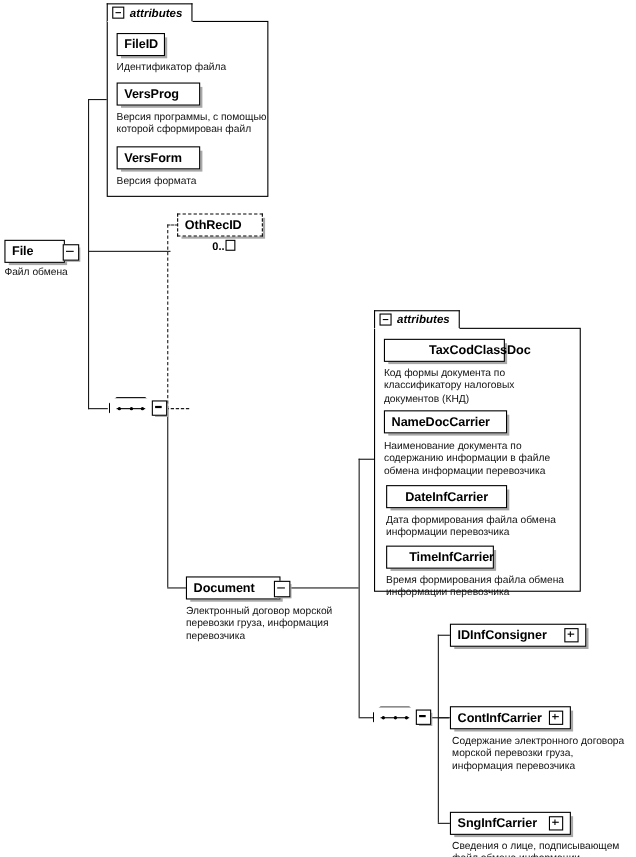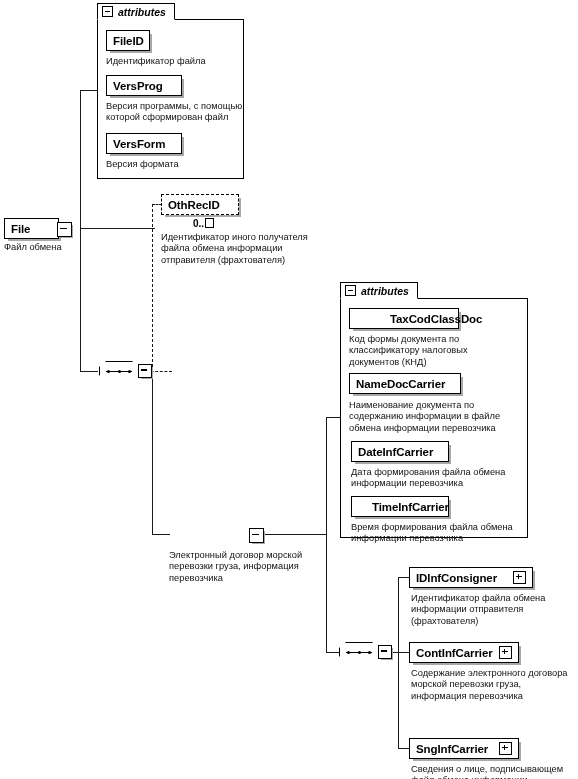--- a/index.html
+++ b/index.html
@@ -204,23 +204,20 @@
       </div>
     <div class="tgl"></div>
   </div>
 
   <div class="node dashed" style="left:161px;top:194px;width:78px;">
     <span class="nlabel">OthRecID</span>
   </div>
   <div class="card" style="left:193px;top:218px;">
     <span>0..</span><span class="inf"></span>
   </div>
-  <div class="cap" style="left:161px;top:232px;width:170px;">Идентификатор иного получателя
-файла обмена информации
-отправителя (фрахтователя)</div>
 
   <div class="attrtab" style="left:340px;top:282px;width:78px;">
     <span class="minibox"></span>
     <span>attributes</span>
   </div>
   <div class="attrbox" style="left:340px;top:298px;width:188px;height:240px;"></div>
 
   <div class="node" style="left:349px;top:308px;width:110px;padding-left:40px;">
     <span class="nlabel">TaxCodClassDoc</span>
   </div>
@@ -228,55 +225,55 @@
 классификатору налоговых
 документов (КНД)</div>
 
   <div class="node" style="left:349px;top:373px;width:112px;">
     <span class="nlabel">NameDocCarrier</span>
   </div>
   <div class="cap" style="left:349px;top:400px;width:180px;">Наименование документа по
 содержанию информации в файле
 обмена информации перевозчика</div>
 
-  <div class="node" style="left:351px;top:441px;width:98px;">
+  <div class="node" style="left:351px;top:441px;width:110px;text-align:center;">
     <span class="nlabel">DateInfCarrier</span>
   </div>
   <div class="cap" style="left:351px;top:467px;width:180px;">Дата формирования файла обмена
 информации перевозчика</div>
 
   <div class="node" style="left:351px;top:496px;width:98px;padding-left:20px;">
     <span class="nlabel">TimeInfCarrier</span>
   </div>
   <div class="cap" style="left:351px;top:522px;width:180px;">Время формирования файла обмена
 информации перевозчика</div>
 
+  <div class="node withtoggle" style="left:169px;top:524px;width:86px;">
+    <span class="nlabel">Document</span>
+  </div>
   <div class="toggle-out" style="left:249px;top:528px;"></div>
   <div class="cap" style="left:169px;top:550px;width:165px;">Электронный договор морской
 перевозки груза, информация
 перевозчика</div>
 
   <div class="seq" style="left:339px;top:642px;">
     <div class="oct"></div>
     <div class="bar"></div>
     <div class="dots">
         <i></i>
         <i></i>
         <i></i>
       </div>
     <div class="tgl"></div>
   </div>
 
   <div class="node" style="left:409px;top:567px;width:124px;">
     <span class="nlabel">IDInfConsigner</span>
     <span class="pm plus"></span>
   </div>
-  <div class="cap" style="left:411px;top:593px;width:165px;">Идентификатор файла обмена
-информации отправителя
-(фрахтователя)</div>
 
   <div class="node" style="left:409px;top:642px;width:110px;">
     <span class="nlabel">ContInfCarrier</span>
     <span class="pm plus"></span>
   </div>
   <div class="cap" style="left:411px;top:668px;width:167px;">Содержание электронного договора
 морской перевозки груза,
 информация перевозчика</div>
 
   <div class="node" style="left:409px;top:738px;width:110px;">

